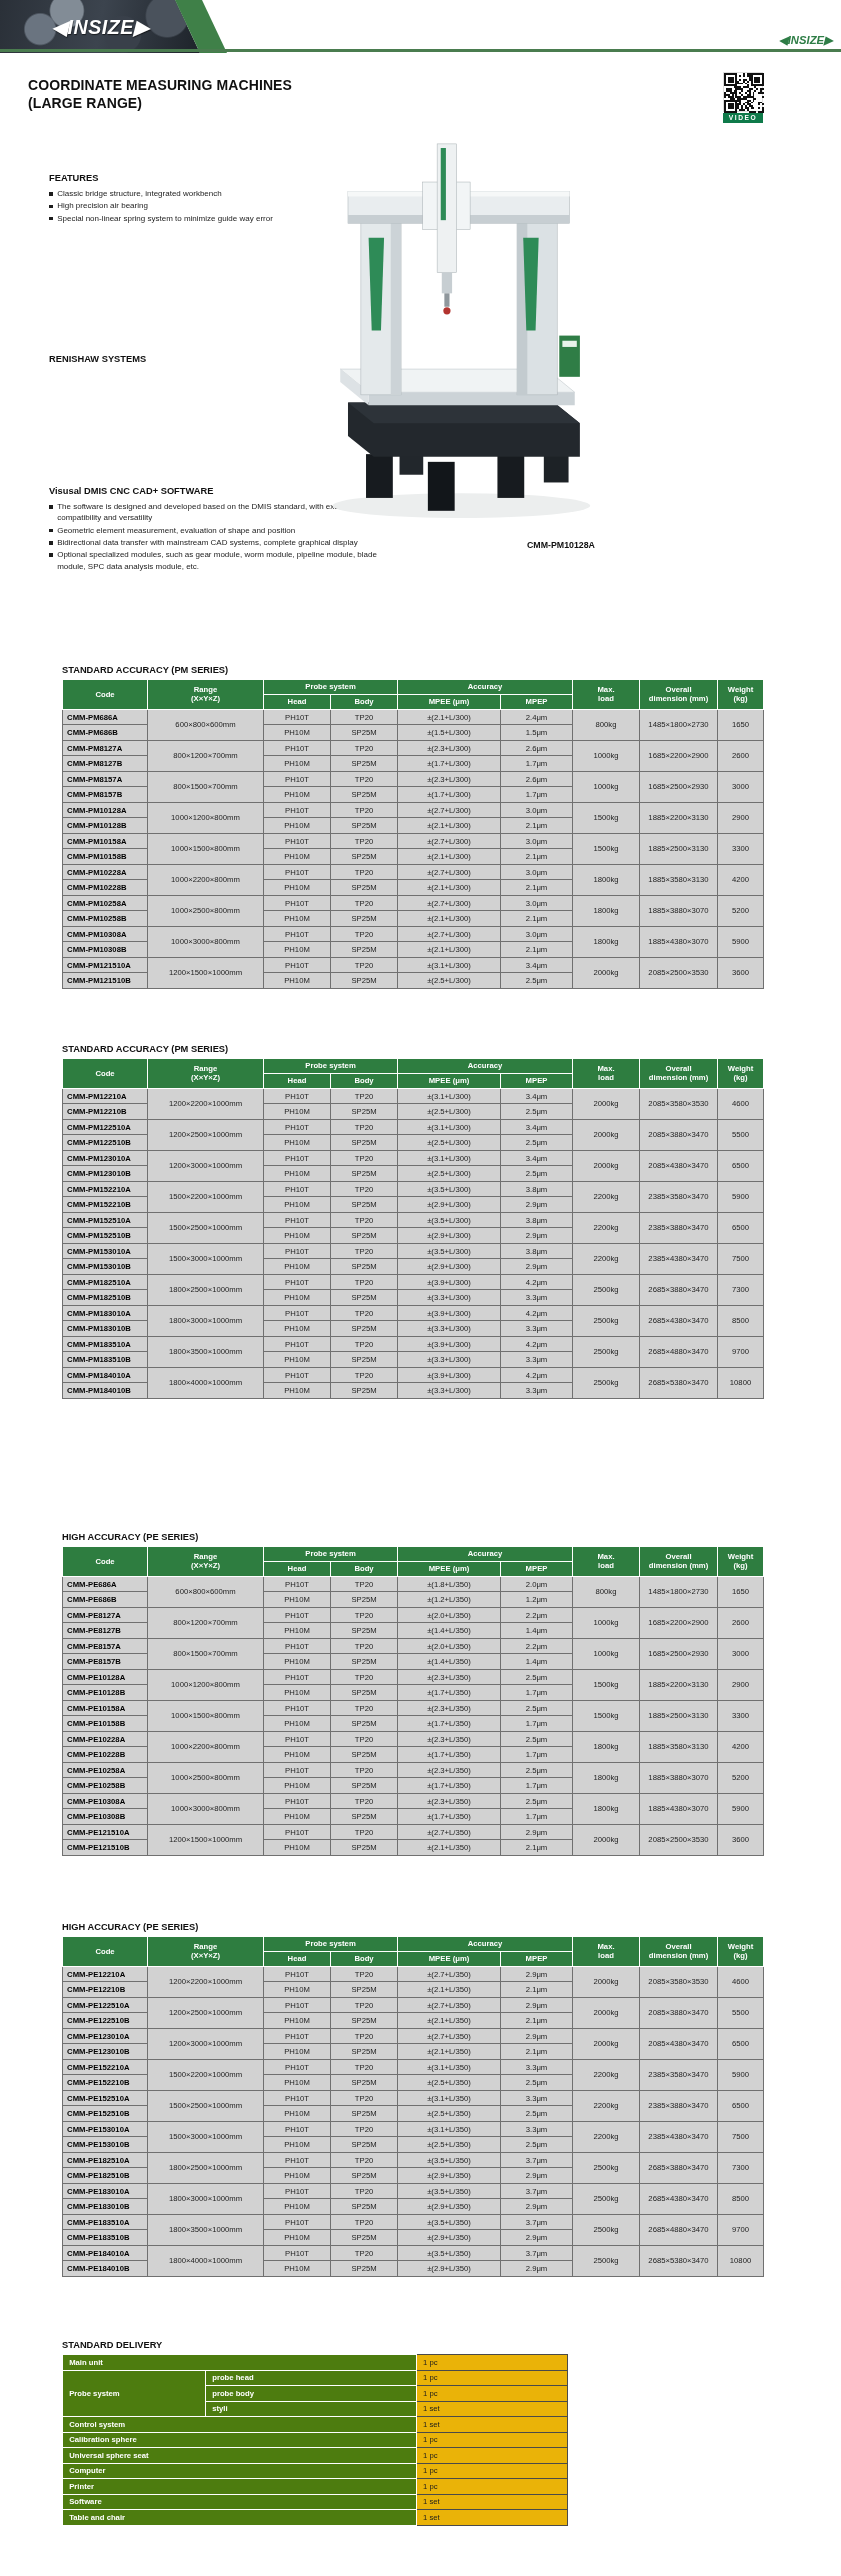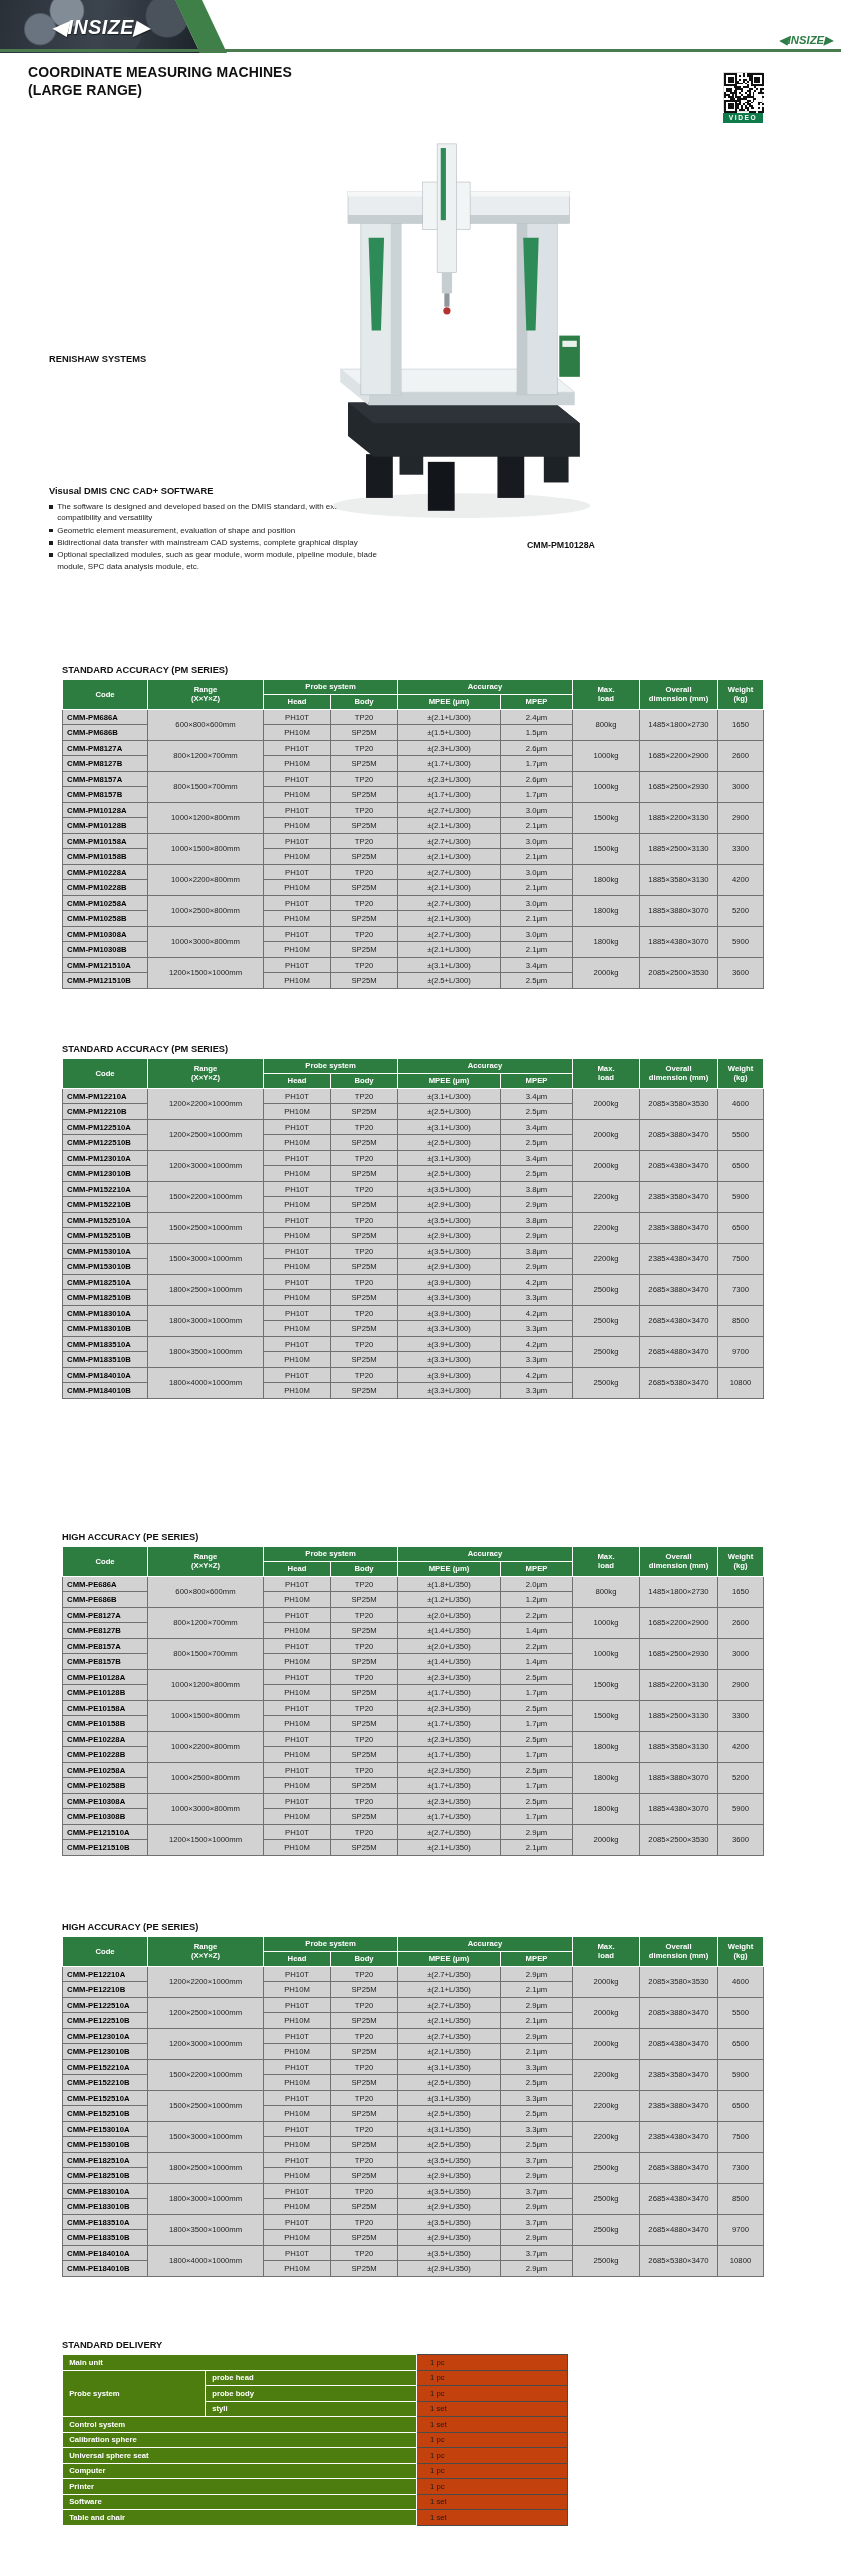--- a/index.html
+++ b/index.html
@@ -16,21 +16,21 @@
       linear-gradient(100deg, #2a3038 0%, #3c444e 45%, #171c22 100%);
     clip-path:polygon(0 0, 175px 0, 200px 53px, 0 53px); }
   .hdr-band { position:absolute; left:0; top:0; width:227px; height:53px; background:#3f8048;
     clip-path:polygon(175px 0, 202px 0, 227px 53px, 200px 53px); }
   .hdr-logo { position:absolute; left:52px; top:15.5px; color:#fff; font-style:italic;
     font-weight:bold; font-size:19.6px; letter-spacing:0.5px; text-shadow:0.5px 1px 1px rgba(0,0,0,.6); }
   .hdr-rule { position:absolute; left:0; top:49px; width:841px; height:2.6px; background:#4a7c4f; }
   .logo-right { position:absolute; left:779px; top:34px; color:#2e7d46; font-style:italic;
     font-weight:bold; font-size:11.3px; letter-spacing:0; }
 
-  .page-title { position:absolute; left:28px; top:64px; font-size:14px; font-weight:bold;
+  .page-title { position:absolute; left:28px; top:77px; font-size:14px; font-weight:bold;
     color:#101010; line-height:17.5px; letter-spacing:0.1px; }
 
   
   .qr-box { position:absolute; left:723px; top:72px; width:40px; height:40px; background:#fff; border:0.5px solid #ddd; }
   .video-badge { position:absolute; left:723px; top:113px; width:40px; height:9.8px; background:#0f7a4a;
     color:#fff; font-weight:bold; font-size:6.7px; letter-spacing:1.5px; text-align:center; line-height:9.8px; }
 
   
   .sec { position:absolute; }
   .sec h3 { font-size:9.3px; font-weight:bold; color:#101010; margin-bottom:5.2px; }
@@ -48,21 +48,21 @@
   th { background:#2e7d40; color:#fff; font-weight:bold; font-size:7.7px; border:1px solid #fff;
        white-space:pre-line; padding:2.1px 1px; line-height:9.8px; }
   td { background:#d2d2d2; font-size:7.7px; color:#1d1d1d; text-align:center; border:0.5px solid #707070;
        height:15.5px; padding:0.5px 2.6px; line-height:9.3px; }
   .acc td.code { text-align:left; font-weight:bold; color:#000; padding-left:4.1px; }
   .acc { border:1px solid #3c3c3c; }
   .acc tr.grp td { border-top:1px solid #3a3a3a; }
   .acc thead th { border-bottom:1px solid #fff; }
 
   .kv .lbl { background:#4d7c0f; color:#fff; font-weight:bold; text-align:left; padding-left:6.2px; border:1px solid #fff; }
-  .kv .val { background:#c2410c; text-align:left; padding-left:13px; border:1px solid #4a4a4a; color:#1d1d1d; }
+  .kv .val { background:#eab308; text-align:left; padding-left:6px; border:1px solid #4a4a4a; color:#1d1d1d; }
   .kv { border:1px solid #3c3c3c; }
 </style>
 </head>
 <body>
 
 <div class="page">
 
   <div class="hdr-photo"></div>
   <div class="hdr-band"></div>
   <div class="hdr-logo">◀<span>INSIZE</span>▶</div>
@@ -220,20 +220,28 @@
         <rect x="14" y="0" width="7" height="7" fill="#111"></rect>
         <rect x="15" y="1" width="5" height="5" fill="#fff"></rect>
         <rect x="16" y="2" width="3" height="3" fill="#111"></rect>
         <rect x="0" y="14" width="7" height="7" fill="#111"></rect>
         <rect x="1" y="15" width="5" height="5" fill="#fff"></rect>
         <rect x="2" y="16" width="3" height="3" fill="#111"></rect>
       </svg>
   </div>
   <div class="video-badge">VIDEO</div>
 
+  <div class="sec" style="left:49px; top:173px; width:319px;">
+    <h3>FEATURES</h3>
+    <ul>
+        <li>Classic bridge structure, integrated workbench</li>
+        <li>High precision air bearing</li>
+        <li>Special non-linear spring system to minimize guide way error</li>
+      </ul>
+  </div>
   <div class="sec" style="left:49px; top:354px; width:335px;">
     <h3>RENISHAW SYSTEMS</h3>
   </div>
   <div class="sec" style="left:49px; top:486px; width:330px;">
     <h3>Visusal DMIS CNC CAD+ SOFTWARE</h3>
     <ul>
         <li>The software is designed and developed based on the DMIS standard, with excellent compatibility and versatility</li>
         <li>Geometric element measurement, evaluation of shape and position</li>
         <li>Bidirectional data transfer with mainstream CAD systems, complete graphical display</li>
         <li>Optional specialized modules, such as gear module, worm module, pipeline module, blade module, SPC data analysis module, etc.</li>

